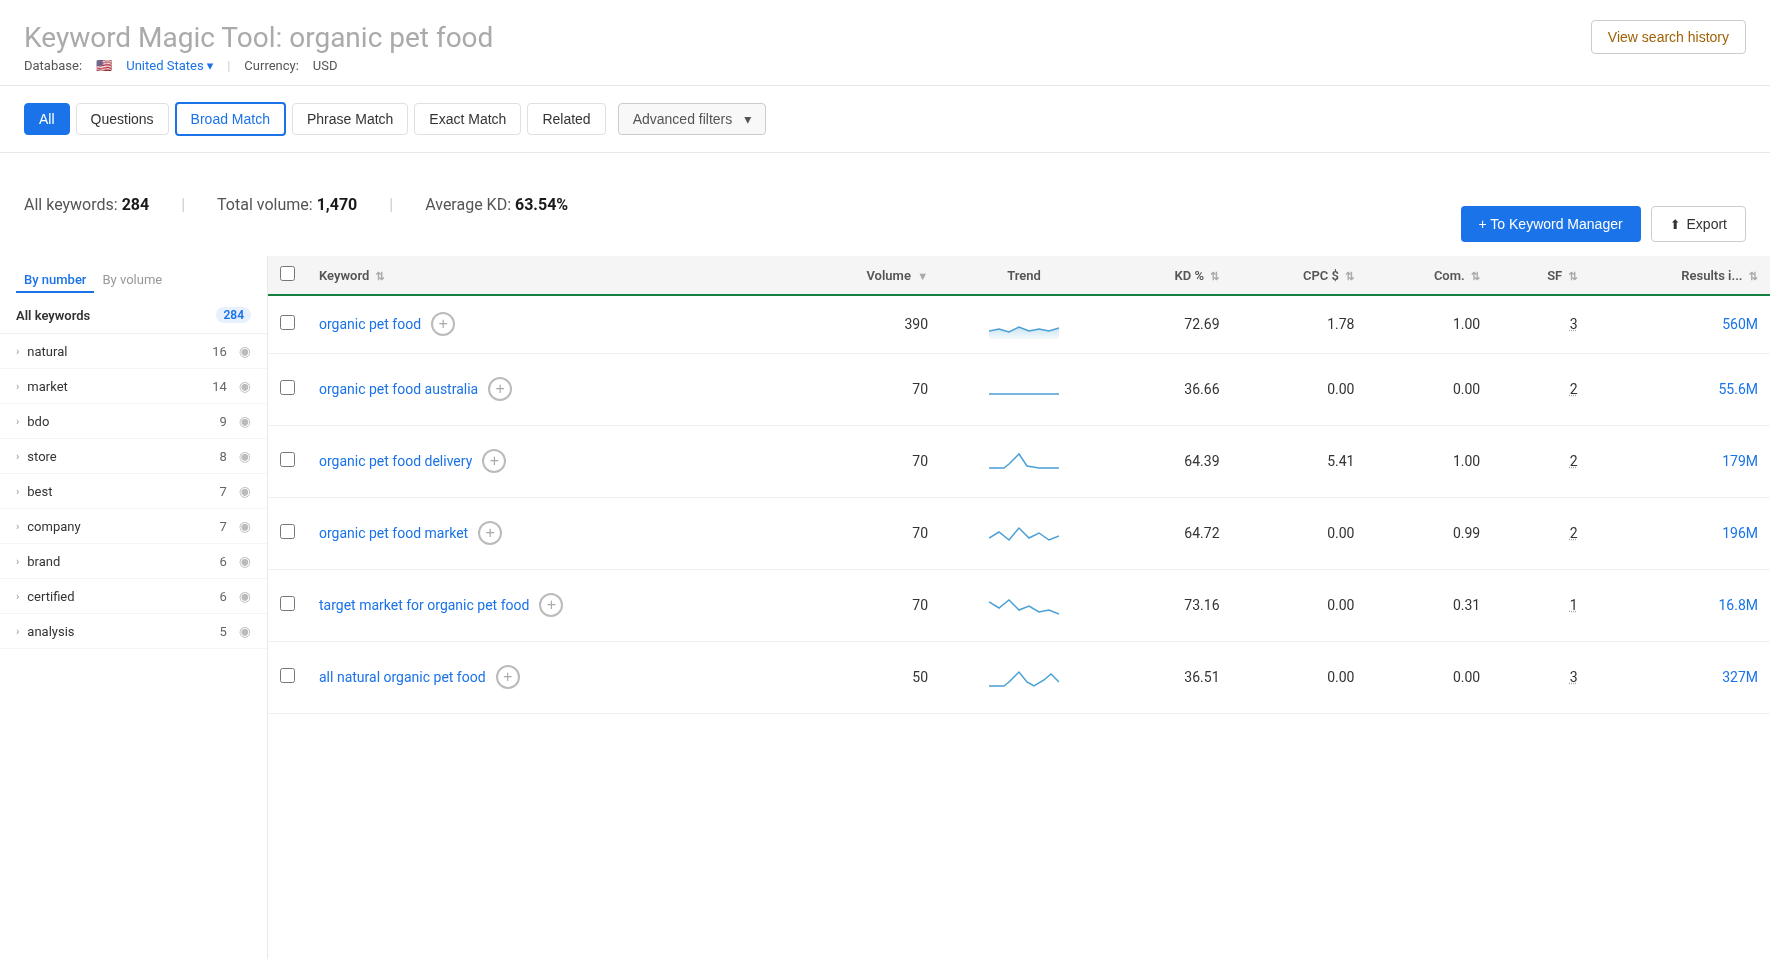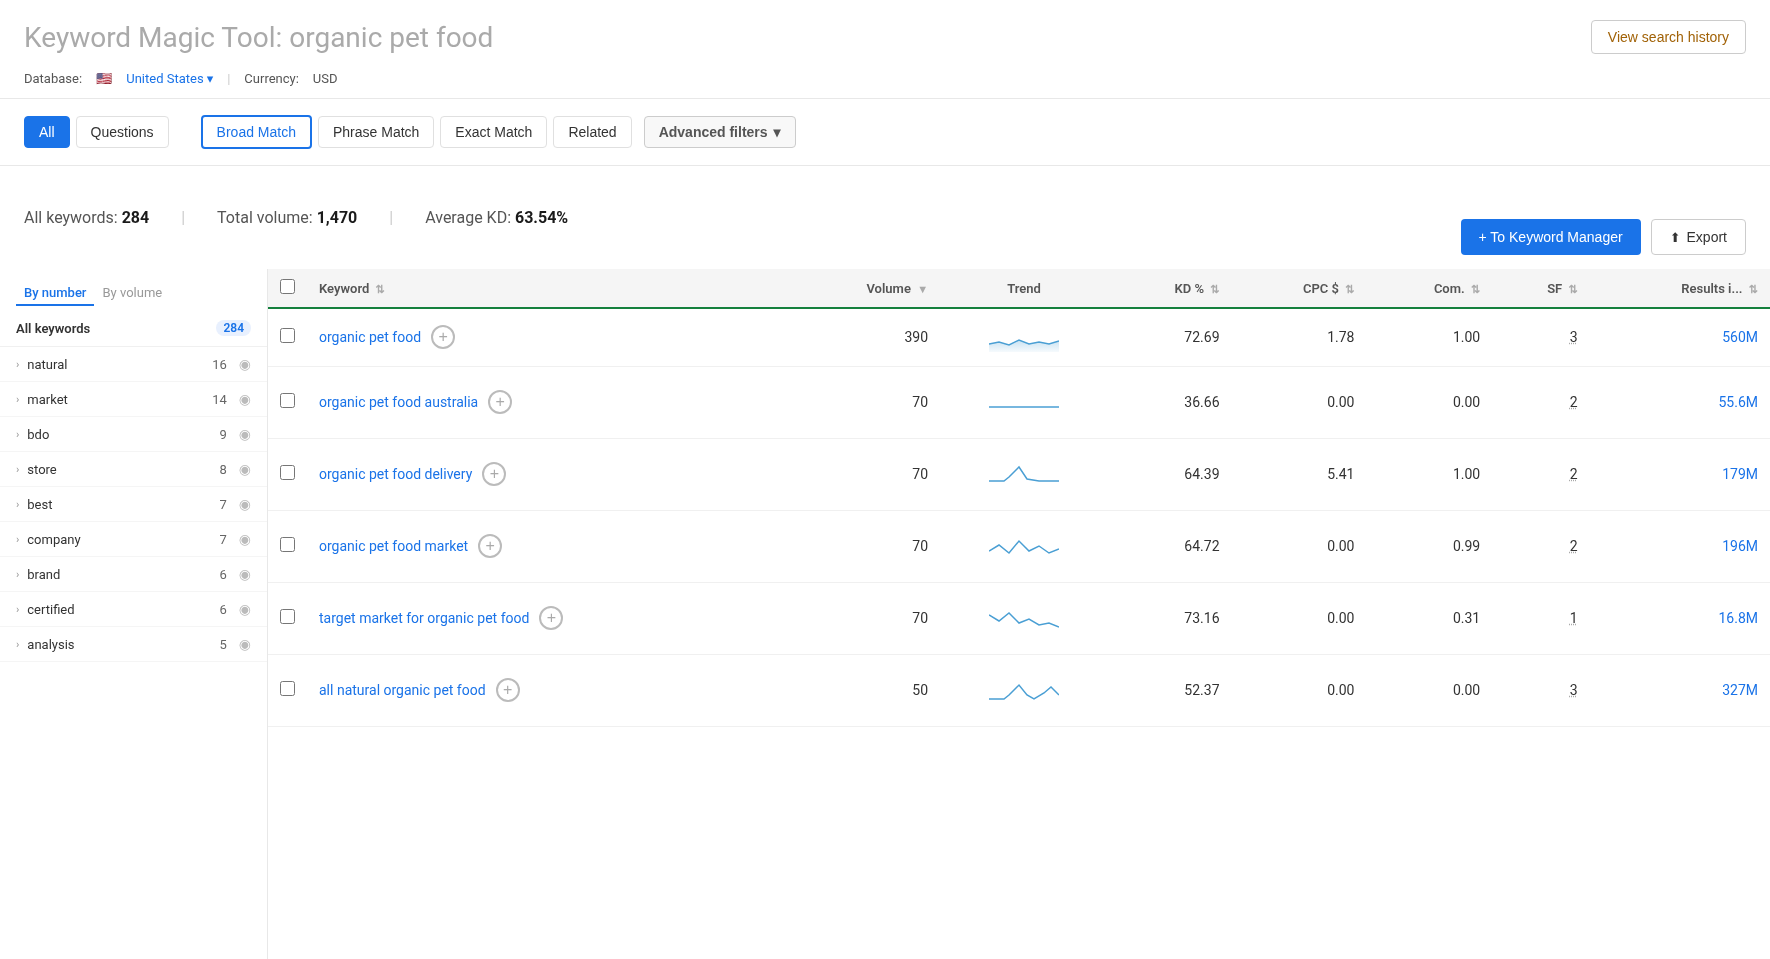--- a/index.html
+++ b/index.html
@@ -1,30 +1,30 @@
 <!DOCTYPE html>
 <html><head>
   <meta charset="utf-8">
   <style>
     * { box-sizing: border-box; margin: 0; padding: 0; }
     body { font-family: -apple-system, BlinkMacSystemFont, 'Segoe UI', Roboto, sans-serif; background: #fff; color: #333; font-size: 14px; }
 
     .header { padding: 20px 24px 12px; border-bottom: 1px solid #e8e8e8; }
-    .title-row { display: flex; align-items: center; justify-content: space-between; margin-bottom: 17px; }
+    .title-row { display: flex; align-items: center; justify-content: space-between; margin-bottom: 4px; }
     .page-title { font-size: 28px; font-weight: 700; color: #1a1a1a; }
     .page-title span { color: #aaa; font-weight: 400; }
     .view-history-btn { border: 1px solid #ccc; background: #fff; padding: 8px 16px; border-radius: 4px; cursor: pointer; font-size: 14px; color: #a16207; }
     .db-row { display: flex; align-items: center; gap: 14px; font-size: 13px; color: #555; }
     .db-link { color: #1a73e8; text-decoration: none; display: flex; align-items: center; gap: 3px; }
 
     .filters-bar { padding: 16px 24px; border-bottom: 1px solid #e8e8e8; display: flex; align-items: center; gap: 6px; }
     .filter-tab { padding: 7px 14px; border-radius: 4px; border: 1px solid #e0e0e0; background: #fff; cursor: pointer; font-size: 14px; color: #333; }
     .filter-tab.active { background: #1a73e8; color: #fff; border-color: #1a73e8; font-weight: 500; }
-    .filter-tab.outlined { border: 2px solid #1a73e8; color: #1a73e8; background: #fff; font-weight: 500; margin-left: 26px; }
-    .advanced-filter-btn { display: flex; align-items: center; gap: 6px; padding: 7px 14px; border: 1px solid #ccc; border-radius: 4px; background: #f8f8f8; cursor: pointer; color: #555; font-size: 14px; margin-left: 6px; font-weight: bold; }
+    .filter-tab.outlined { border: 2px solid #1a73e8; color: #1a73e8; background: #fff; font-weight: 500; }
+    .advanced-filter-btn { display: flex; align-items: center; gap: 12px; padding: 7px 14px; border: 1px solid #ccc; border-radius: 4px; background: #f8f8f8; cursor: pointer; color: #555; font-size: 14px; margin-left: 6px; }
 
     .toolbar { padding: 14px 24px; display: flex; align-items: center; justify-content: space-between; }
     .stats { display: flex; align-items: center; gap: 32px; font-size: 16px; color: #555; }
     .stats strong { color: #1a1a1a; }
     .stats-sep { color: #ccc; }
     .toolbar-actions { display: flex; gap: 10px; margin-top: 39px; }
     .btn-primary { background: #1a73e8; color: #fff; border: none; padding: 9px 18px; border-radius: 4px; cursor: pointer; font-size: 14px; font-weight: 500; display: flex; align-items: center; gap: 6px; }
     .btn-secondary { background: #fff; color: #333; border: 1px solid #ccc; padding: 9px 18px; border-radius: 4px; cursor: pointer; font-size: 14px; display: flex; align-items: center; gap: 6px; }
 
     .content { display: flex; height: calc(100vh - 230px); }
@@ -328,21 +328,21 @@
     <td>
       <div class="kw-with-btn">
         <a href="#" class="keyword-cell">all natural organic pet food</a>
         <button class="add-btn" title="Add to Keyword Manager">+</button>
       </div>
     </td>
     <td class="num-right">50</td>
     <td class="trend-cell"><svg width="70" height="30" class="trend-svg">
                 <path d="M0,24 L15,24 L20,20 L30,10 L38,20 L45,24 L55,18 L62,12 L70,20" fill="none" stroke="#4a9fd4" stroke-width="1.5"></path>
               </svg></td>
-    <td class="num-right">52.37</td>
+    <td class="num-right">36.51</td>
     <td class="num-right">0.00</td>
     <td class="num-right">0.00</td>
     <td class="num-right"><span class="sf-val">3</span></td>
     <td class="num-right"><a href="#" class="results-link">327M</a></td>
   </tr>
         </tbody>
     </table>
   </div>
 </div>
 

